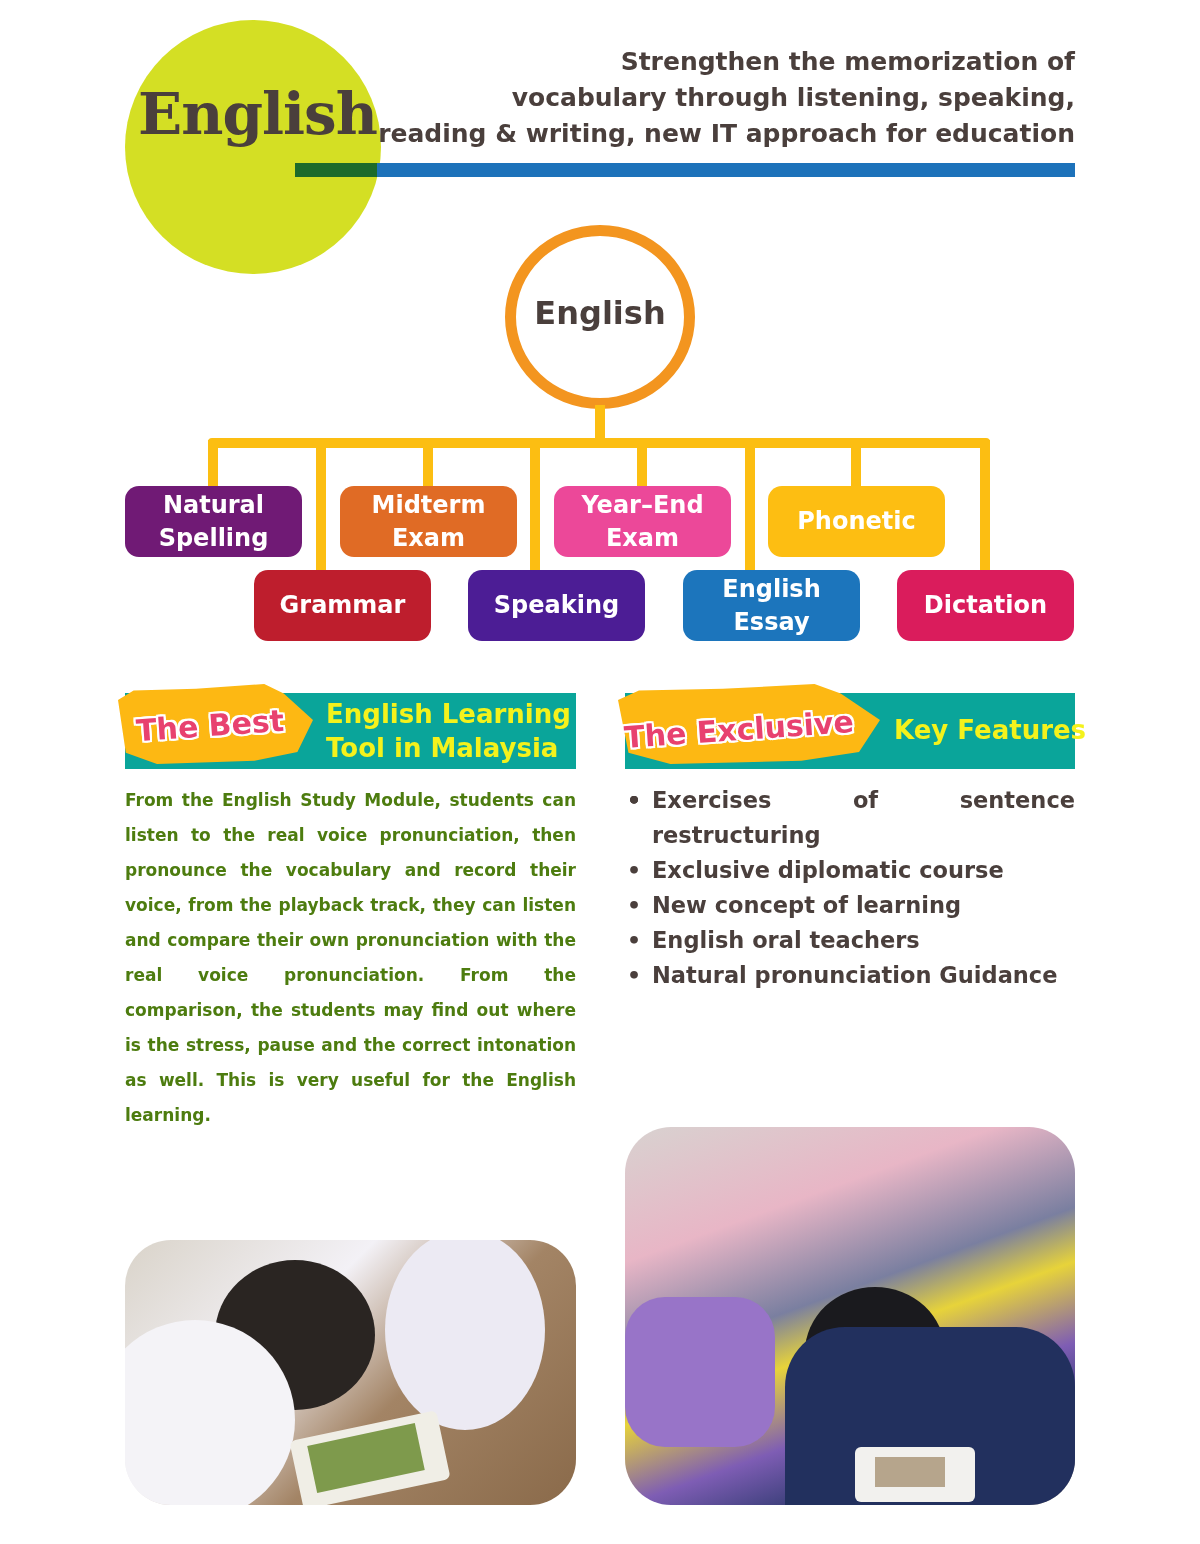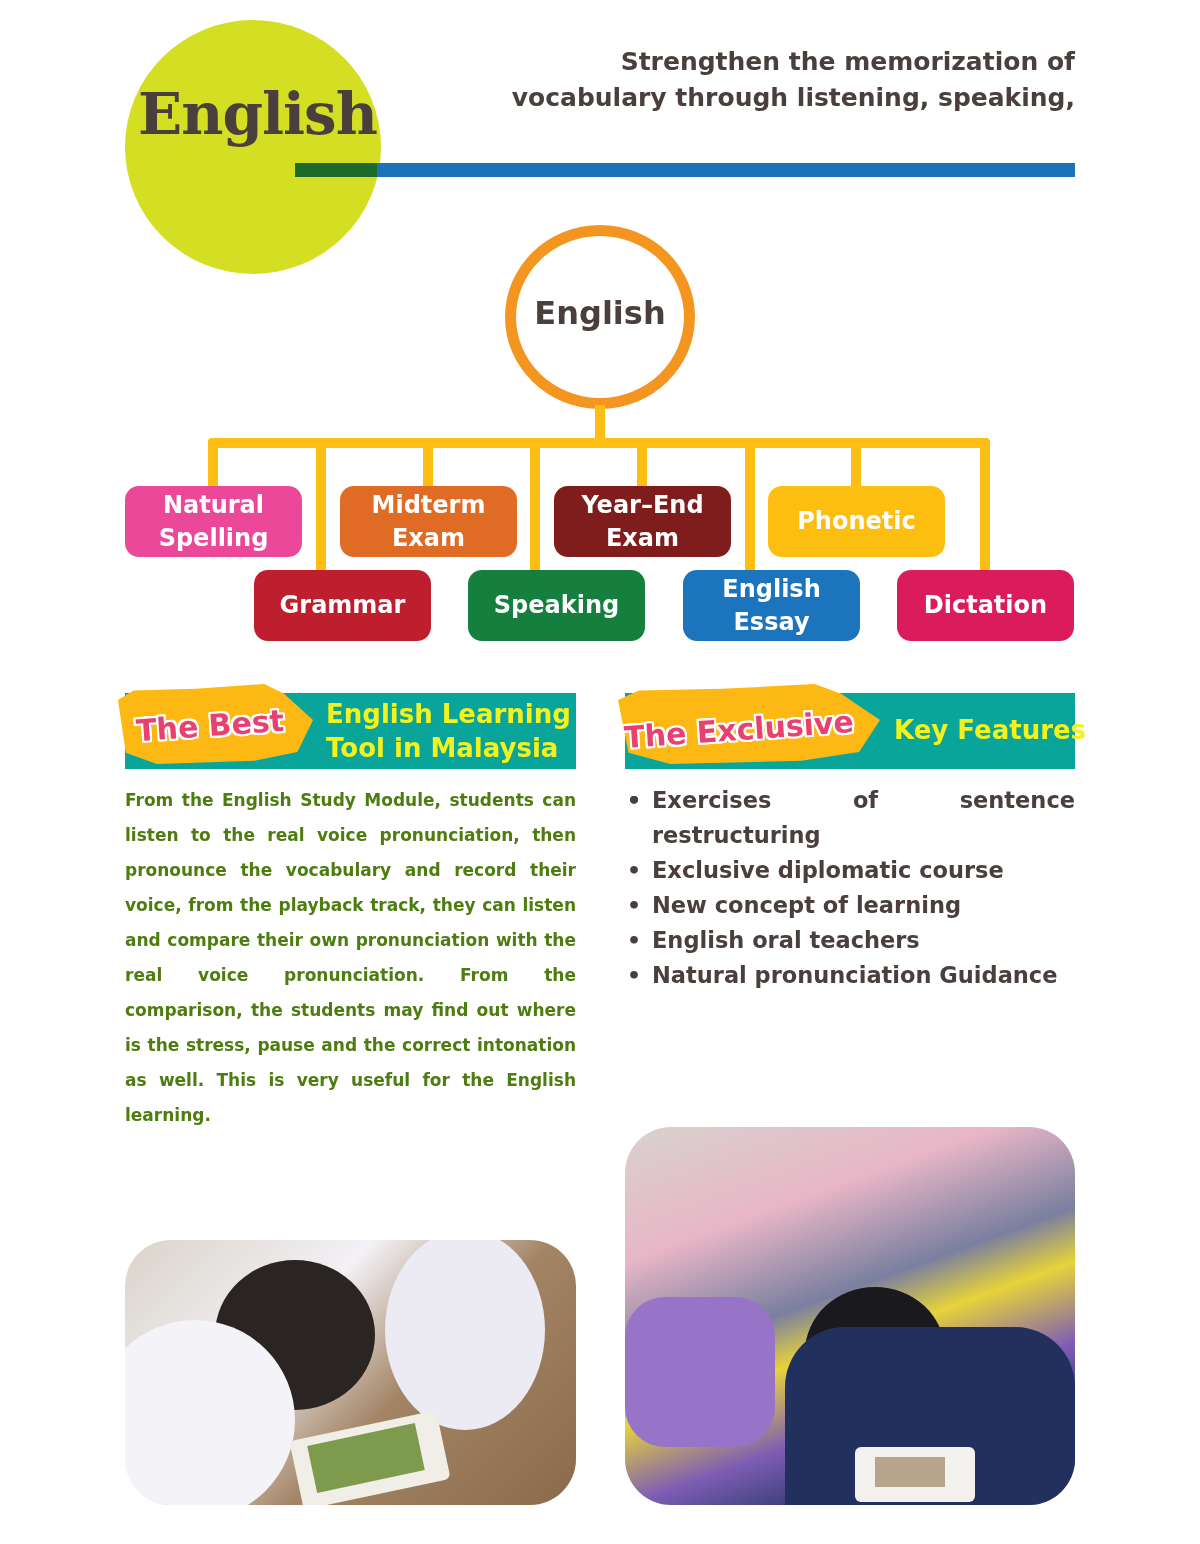--- a/index.html
+++ b/index.html
@@ -82,55 +82,56 @@
 </head>
 <body>
 
 <div class="header-circle"></div>
 <div class="header-title">English</div>
 <div class="header-bar-green"></div>
 <div class="header-bar-blue"></div>
 <div class="header-tagline">
   <span>Strengthen the memorization of</span>
   <span>vocabulary through listening, speaking,</span>
+  <span>reading &amp; writing, new IT approach for education</span>
 </div>
 
 <div class="center-node">
   <span>English</span>
 </div>
 <div class="line" style="left:595px; top:405px; width:10px; height:37px;"></div>
 <div class="line" style="left:208px; top:438px; width:782px; height:10px; border-radius:4px;"></div>
 <div class="line" style="left:208px; top:440px; width:10px; height:50px;"></div>
 <div class="line" style="left:316px; top:440px; width:10px; height:133px;"></div>
 <div class="line" style="left:423px; top:440px; width:10px; height:50px;"></div>
 <div class="line" style="left:530px; top:440px; width:10px; height:133px;"></div>
 <div class="line" style="left:637px; top:440px; width:10px; height:50px;"></div>
 <div class="line" style="left:745px; top:440px; width:10px; height:133px;"></div>
 <div class="line" style="left:851px; top:440px; width:10px; height:50px;"></div>
 <div class="line" style="left:980px; top:440px; width:10px; height:133px;"></div>
 
-<div class="node" style="left:125px; top:486px; background:#ec4899;">
+<div class="node" style="left:125px; top:486px; background:#701a75;">
   <div>
       <div>Natural</div>
       <div>Spelling</div>
     </div>
 </div>
 <div class="node" style="left:254px; top:570px; background:#be1e2d;justify-content:center;">
   <div>Grammar</div>
 </div>
 <div class="node" style="left:340px; top:486px; background:#e06b25;">
   <div>
       <div>Midterm</div>
       <div>Exam</div>
     </div>
 </div>
-<div class="node" style="left:468px; top:570px; background:#15803d;">
+<div class="node" style="left:468px; top:570px; background:#4c1d95;">
   <div>Speaking</div>
 </div>
-<div class="node" style="left:554px; top:486px; background:#7f1d1d;">
+<div class="node" style="left:554px; top:486px; background:#ec4899;">
   <div>
       <div>Year–End</div>
       <div>Exam</div>
     </div>
 </div>
 <div class="node" style="left:683px; top:570px; background:#1c75bc;">
   <div>
       <div>English</div>
       <div>Essay</div>
     </div>

